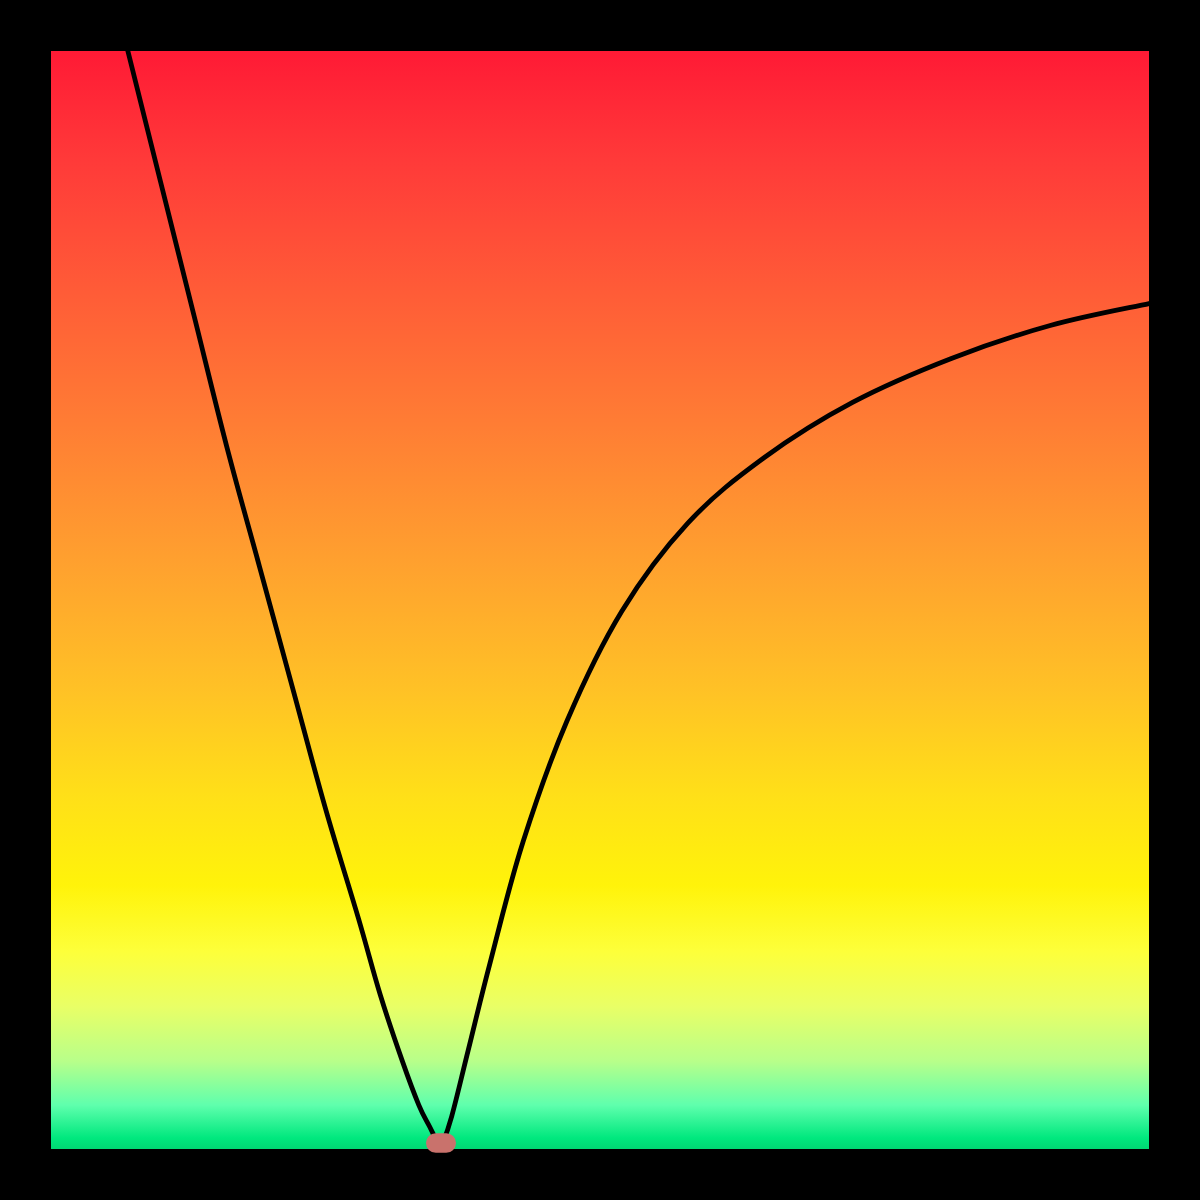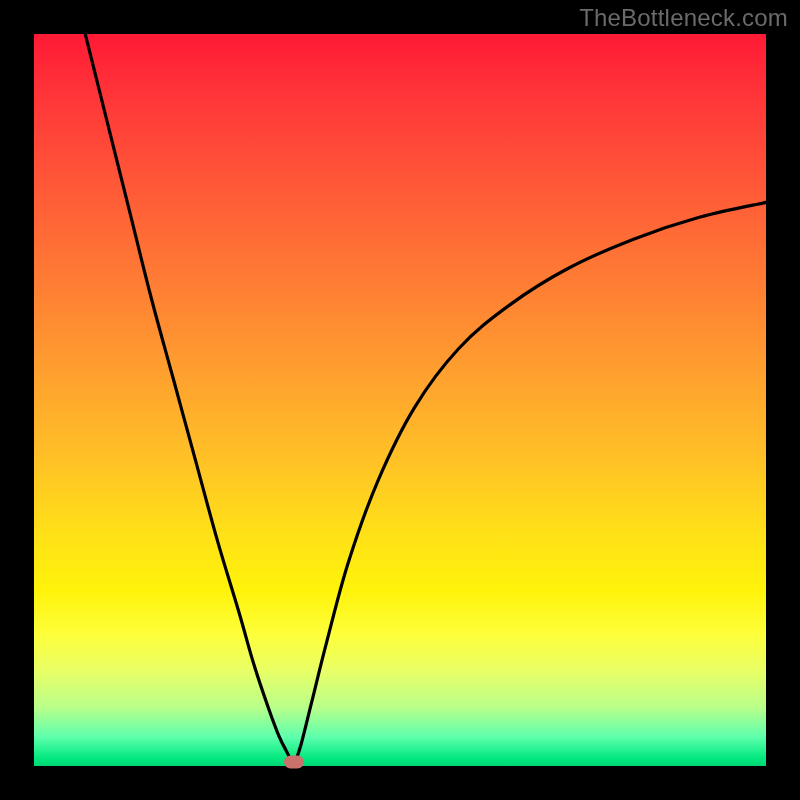--- a/index.html
+++ b/index.html
@@ -67,21 +67,20 @@
     height: 13px;
     background: #c9726c;
     border-radius: 7px;
     transform: translate(-50%, -50%);
   }
 </style>
 </head>
 <body>
 
 <div class="frame">
-  <div class="watermark">TheBottleneck.com</div>
   <div class="plot-area">
     <svg class="curve" viewBox="0 0 732 732" preserveAspectRatio="none">
       <path id="left-path" fill="none" stroke="#000" stroke-width="3.2" stroke-linecap="round" stroke-linejoin="round" d="M 51.24 0.00 C 55.19 15.81, 65.29 56.22, 73.20 87.84 C 81.11 119.46, 87.25 144.06, 95.16 175.68 C 103.07 207.30, 109.21 233.22, 117.12 263.52 C 125.03 293.82, 131.17 315.05, 139.08 344.04 C 146.99 373.03, 153.13 395.57, 161.04 424.56 C 168.95 453.55, 175.09 477.41, 183.00 505.08 C 190.91 532.75, 198.37 555.88, 204.96 578.28 C 211.55 600.68, 214.33 612.39, 219.60 629.52 C 224.87 646.65, 229.63 660.26, 234.24 673.44 C 238.85 686.62, 241.93 694.81, 245.22 702.72 C 248.51 710.63, 249.90 712.09, 252.54 717.36 C 255.18 722.63, 258.54 729.36, 259.86 732.00"></path>
       <path id="right-path" fill="none" stroke="#000" stroke-width="3.2" stroke-linecap="round" stroke-linejoin="round" d="M 259.86 732.00 C 261.18 728.05, 263.89 721.90, 267.18 710.04 C 270.47 698.18, 273.55 684.57, 278.16 666.12 C 282.77 647.67, 286.21 632.59, 292.80 607.56 C 299.39 582.53, 305.54 556.03, 314.76 527.04 C 323.98 498.05, 332.18 474.19, 344.04 446.52 C 355.90 418.85, 366.15 397.04, 380.64 373.32 C 395.13 349.60, 407.43 333.21, 424.56 314.76 C 441.69 296.31, 456.04 285.33, 475.80 270.84 C 495.56 256.35, 511.96 246.10, 534.36 234.24 C 556.76 222.38, 576.52 214.18, 600.24 204.96 C 623.96 195.74, 642.40 189.59, 666.12 183.00 C 689.84 176.41, 720.14 171.00, 732.00 168.36"></path>
     </svg>
     <div id="marker" class="marker" style="left: 259.86px; top: 728.34px;"></div>
   </div>
 </div>
 
 </body></html>

